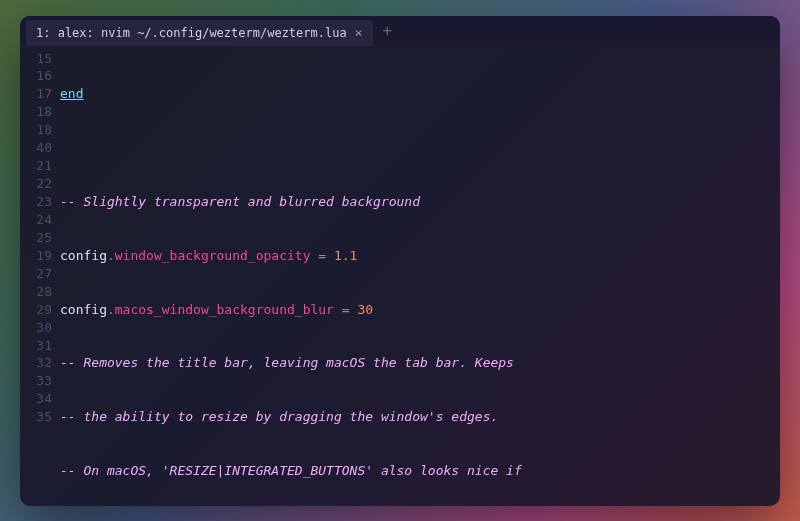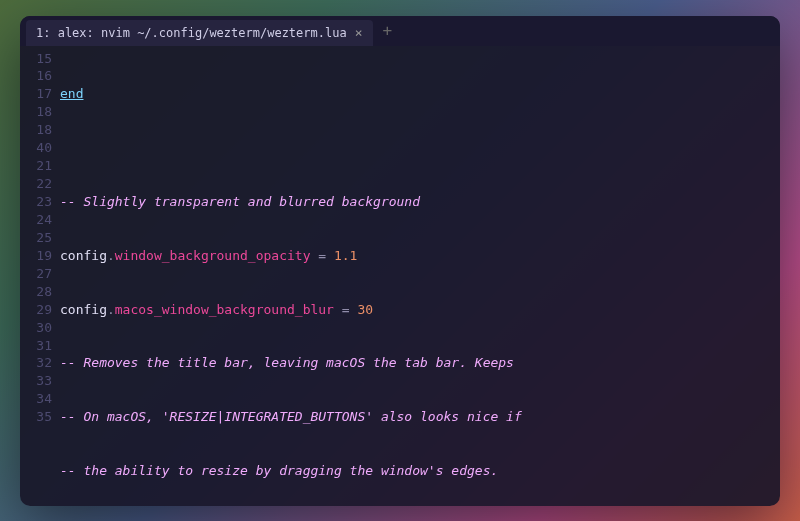--- a/index.html
+++ b/index.html
@@ -117,22 +117,22 @@
         <span class="ln">34</span>
         <span class="ln">35</span>
       </div>
     <div class="code">
       <span class="line"><span class="kw">end</span></span>
       <span class="line"></span>
       <span class="line"><span class="cmnt">-- Slightly transparent and blurred background</span></span>
       <span class="line"><span class="id">config</span><span class="op">.</span><span class="prop">window_background_opacity</span><span class="op"> = </span><span class="num">1.1</span></span>
       <span class="line"><span class="id">config</span><span class="op">.</span><span class="prop">macos_window_background_blur</span><span class="op"> = </span><span class="num">30</span></span>
       <span class="line"><span class="cmnt">-- Removes the title bar, leaving macOS the tab bar. Keeps</span></span>
+      <span class="line"><span class="cmnt">-- the ability to resize by dragging the window's edges.</span></span>
       <span class="line"><span class="cmnt">-- On macOS, 'RESIZE|INTEGRATED_BUTTONS' also looks nice if</span></span>
-      <span class="line"><span class="cmnt">-- the ability to resize by dragging the window's edges.</span></span>
       
       
       
       
       
       
       
       
       
       

